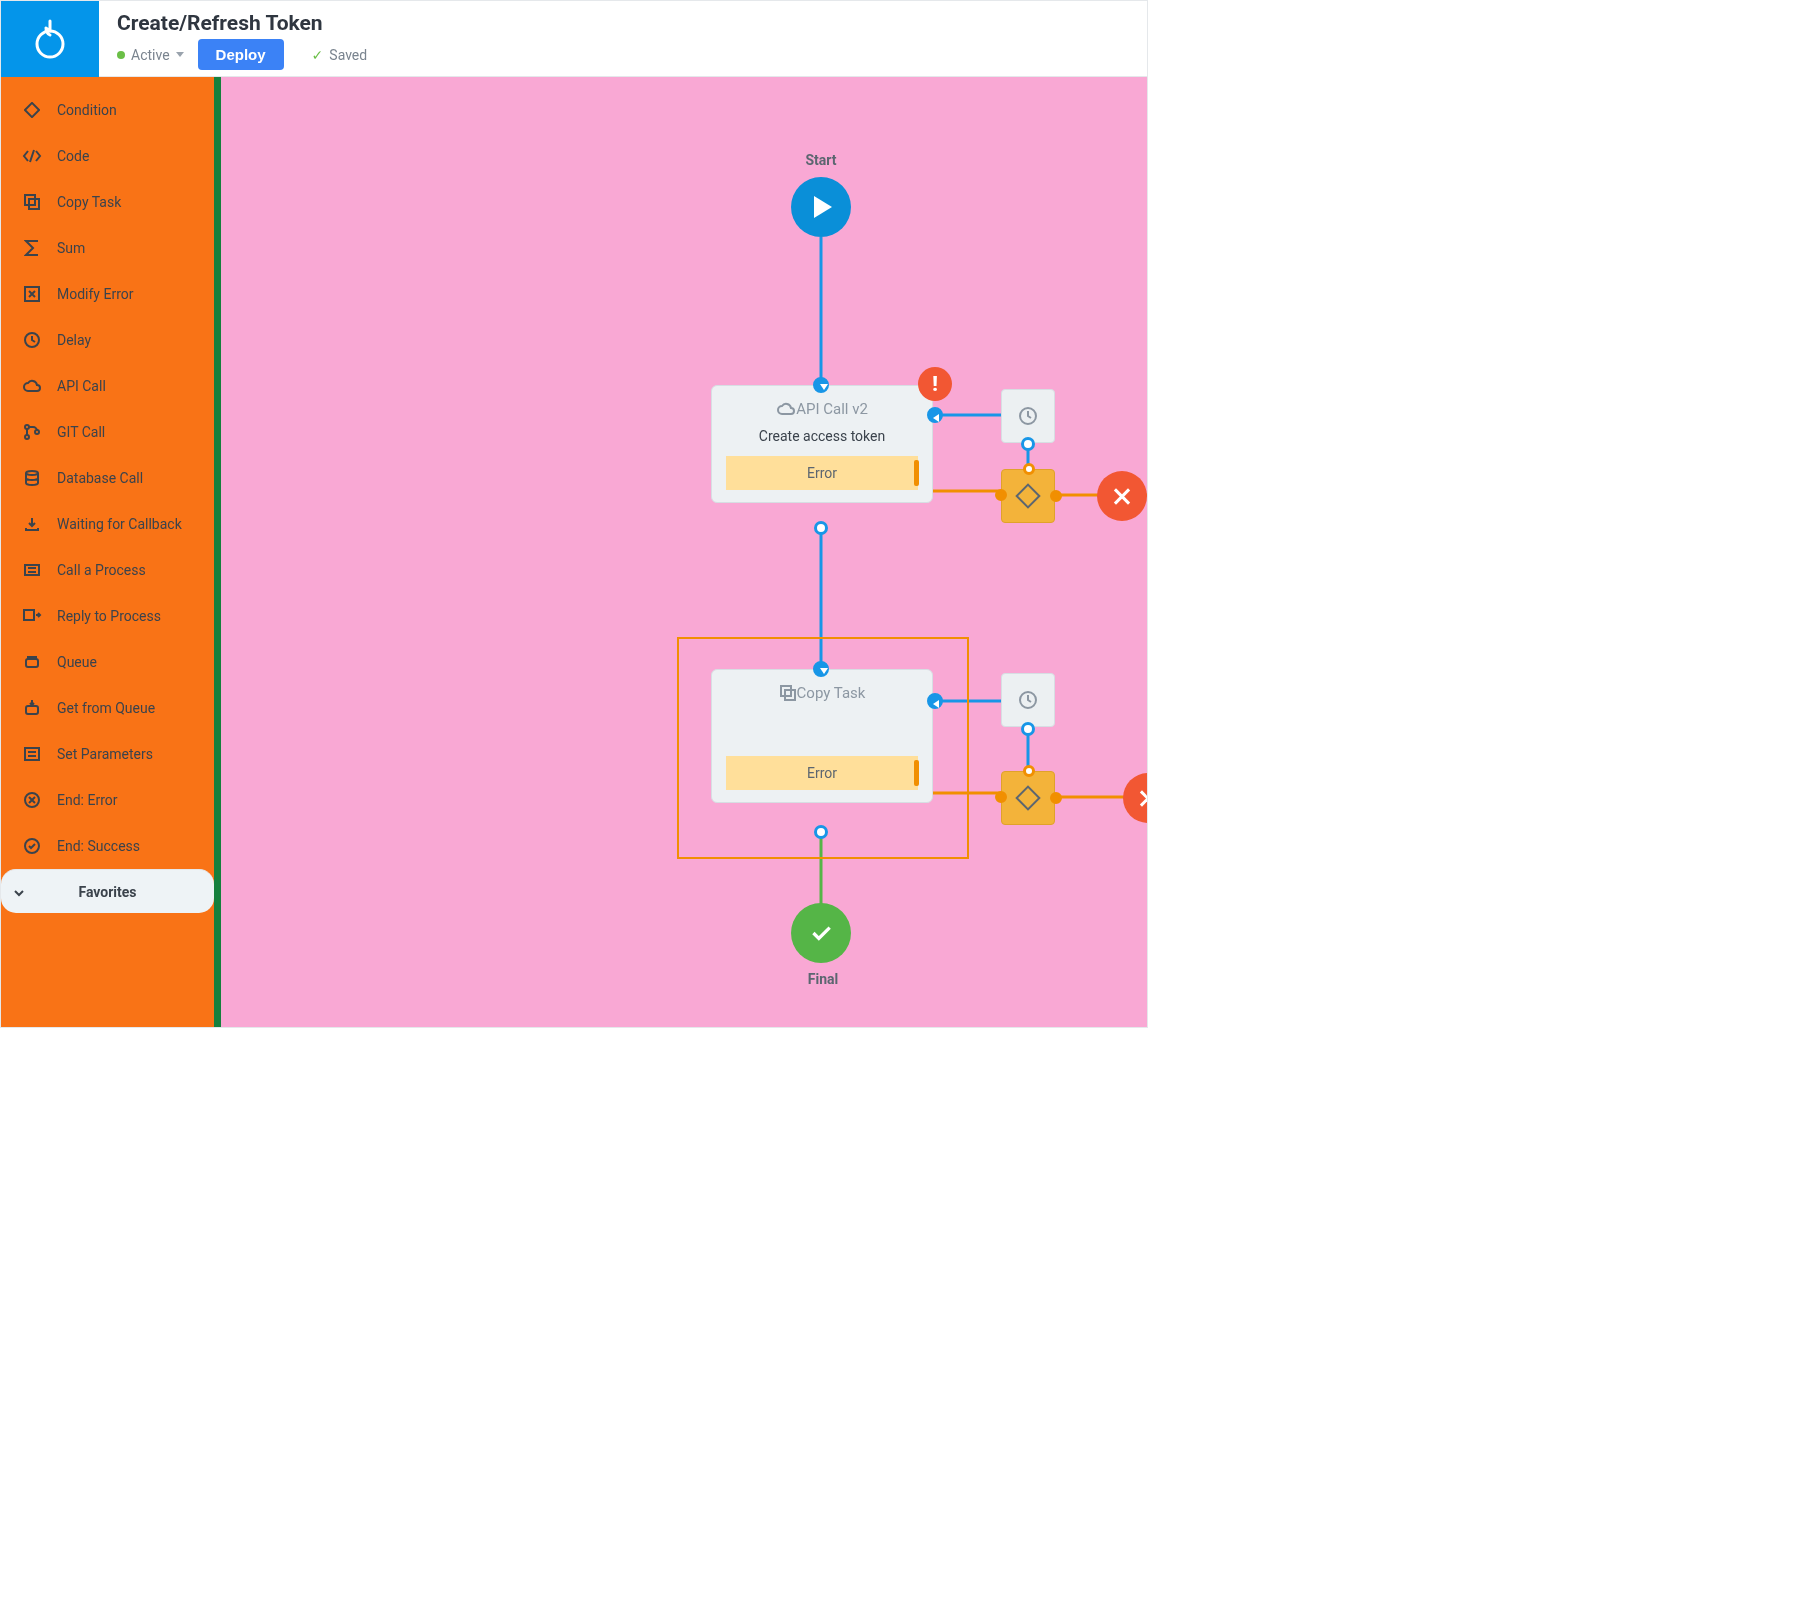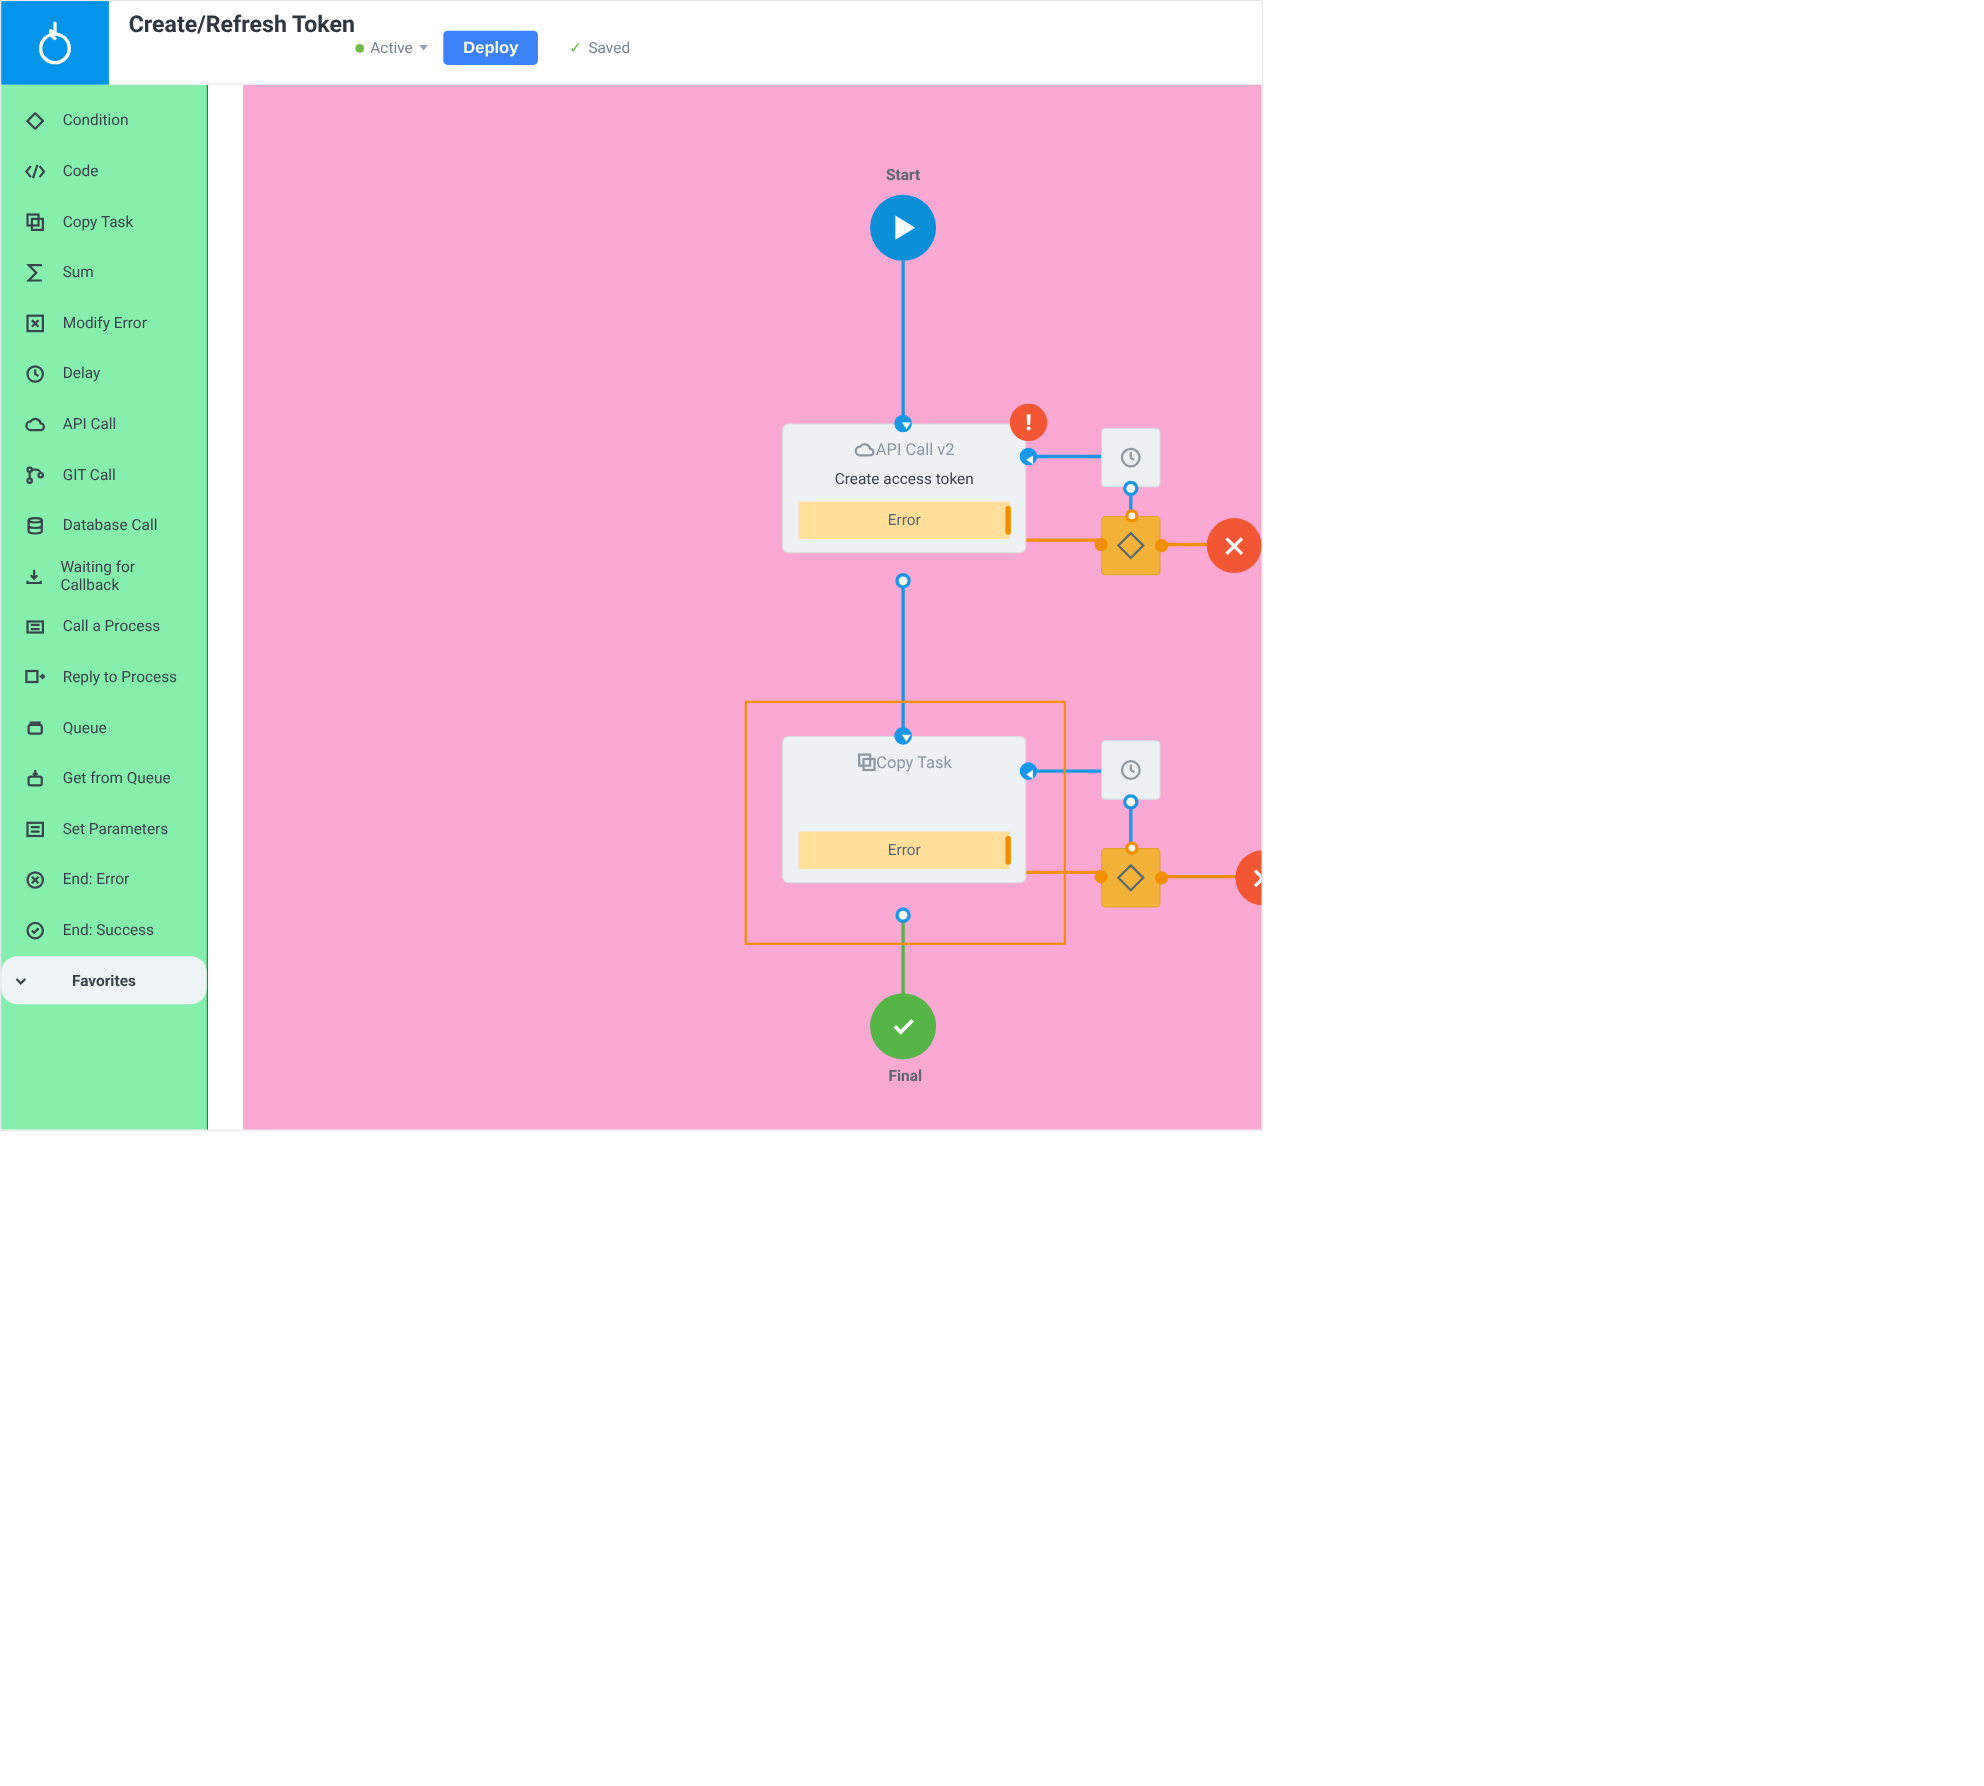--- a/index.html
+++ b/index.html
@@ -3,38 +3,38 @@
 <meta charset="utf-8">
 <style>
 * { box-sizing: border-box; margin: 0; padding: 0; }
 body { font-family: -apple-system, BlinkMacSystemFont, "Segoe UI", Roboto, Helvetica, Arial, sans-serif; color: #3b434c; background: #fff; }
 .app { width: 1148px; height: 1028px; border: 1px solid #e5e8eb; position: relative; overflow: hidden; }
 
 
 .header { height: 76px; display: flex; align-items: stretch; border-bottom: 1px solid #e5e8eb; background: #fff; position: relative; z-index: 10; }
 .logo-box { width: 98px; height: 76px; background: #0495ea; display: flex; align-items: center; justify-content: center; }
 .logo-box svg { width: 44px; height: 44px; }
-.header-left { padding: 10px 18px 0 18px; flex: 0 0 auto; display: flex; flex-direction: row; }
+.header-left { padding: 10px 18px 0 18px; flex: 0 0 auto; display: flex; flex-direction: column; }
 .header-title { font-size: 21px; font-weight: 700; color: #2f3640; margin-bottom: 4px; }
 .header-row2 { display: flex; align-items: center; gap: 14px; }
 .status { display: flex; align-items: center; gap: 6px; color: #7a848f; font-size: 14px; cursor: pointer; }
 .status .dot { width: 8px; height: 8px; border-radius: 50%; background: #6bbf47; }
 .caret-down { width: 0; height: 0; border-left: 4px solid transparent; border-right: 4px solid transparent; border-top: 5px solid #9aa3ad; }
 .btn-deploy { background: #3b82f6; color: #fff; border: none; border-radius: 4px; padding: 7px 18px; font-size: 15px; font-weight: 600; cursor: pointer; }
 .saved { display: flex; align-items: center; gap: 6px; color: #7a848f; font-size: 14px; margin-left: 14px; }
 .saved .chk { color: #6bbf47; font-size: 14px; }
 
 .header-tabs { position: absolute; left: 50%; top: 0; transform: translateX(-60%); height: 76px; display: flex; align-items: center; gap: 46px; }
 .tab { display: flex; align-items: center; gap: 10px; color: #3b434c; font-size: 16px; cursor: pointer; height: 76px; position: relative; }
 .tab.active { color: #1896e7; }
 .tab.active::after { content: ""; position: absolute; bottom: -1px; left: 0; right: 0; height: 4px; background: #1896e7; }
 .tab svg { width: 20px; height: 20px; }
 
 
-.sidebar { position: absolute; top: 76px; left: 0; bottom: 0; width: 188px; background: #86efac; border-right: 1px solid #15803d; overflow: hidden; }
+.sidebar { position: absolute; top: 76px; left: 0; bottom: 0; width: 220px; background: #f97316; border-right: 7px solid #15803d; overflow: hidden; }
 .side-list { padding-top: 10px; }
 .side-item { display: flex; align-items: center; gap: 14px; height: 46px; padding: 0 20px; font-size: 14px; color: #3b434c; cursor: grab; }
 .side-item .ic { width: 22px; display: flex; justify-content: center; color: #3b434c; }
 .favorites { position: relative; height: 44px; background: #eef3f6; display: flex; align-items: center; justify-content: center; font-weight: 700; font-size: 14px; color: #3b434c; border-top: 1px solid #e5e8eb; border-radius: 15px; }
 .favorites .chev { position: absolute; left: 12px; top: 50%; transform: translateY(-50%); }
 
 
 .canvas { position: absolute; top: 76px; left: 220px; right: 0; bottom: 0; background: #f9a8d4; overflow: hidden; }
 .canvas svg.wires { position: absolute; top: 0; left: 0; }
 

